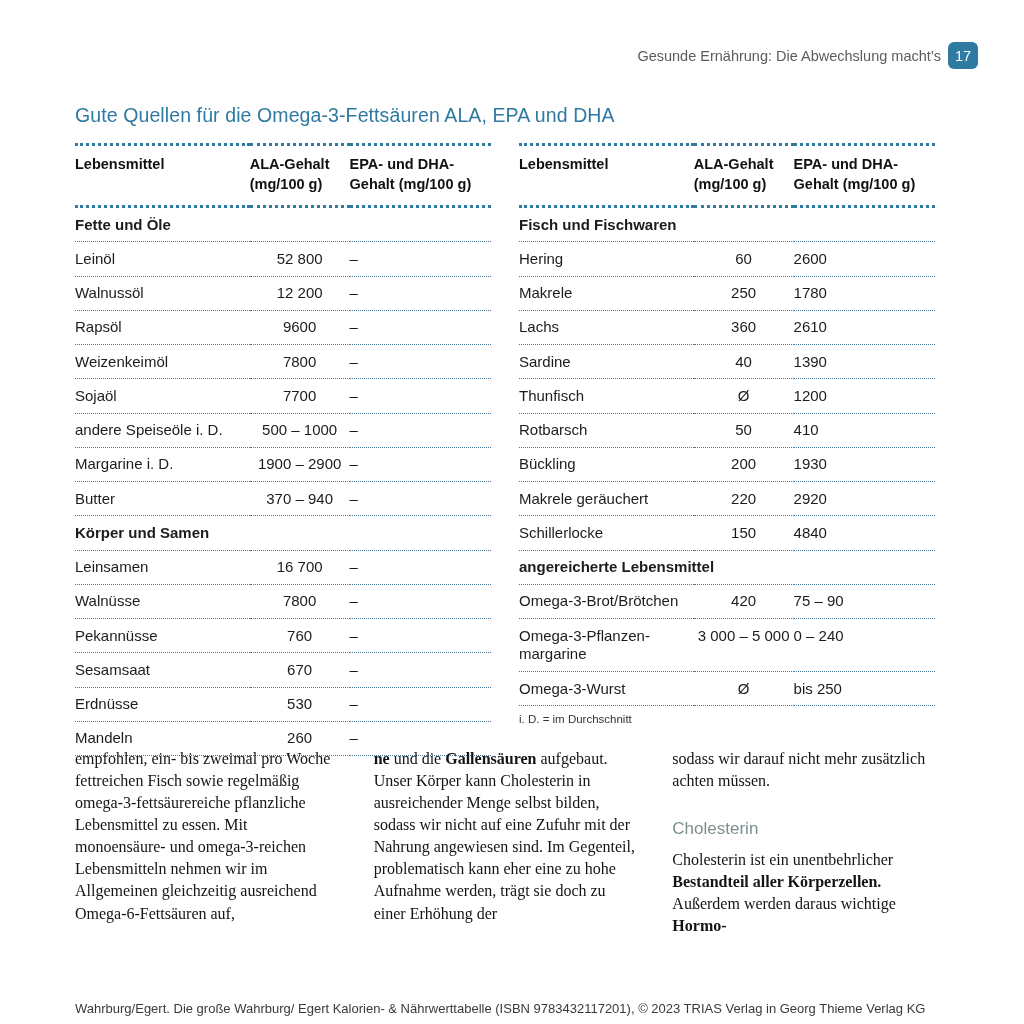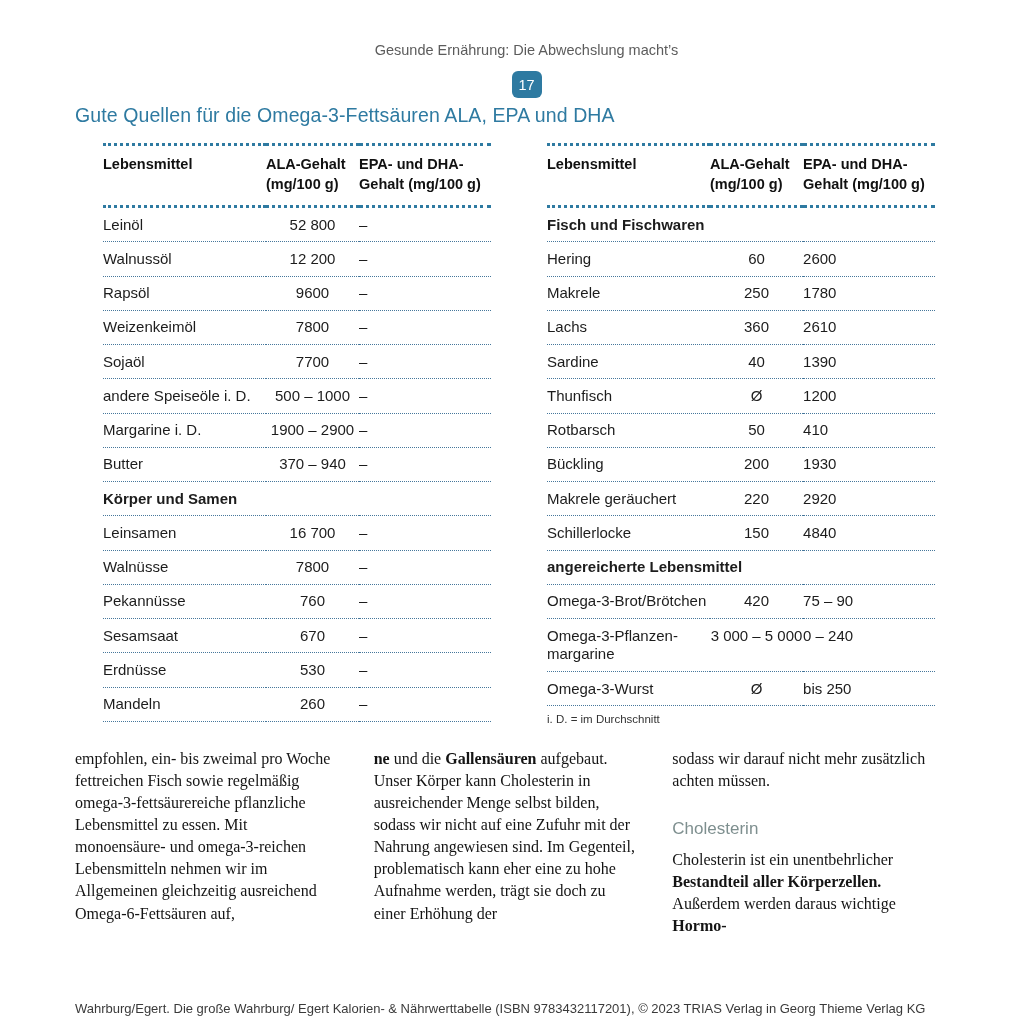--- a/index.html
+++ b/index.html
@@ -8,41 +8,41 @@
     width: 1024px; height: 1024px;
     background: #ffffff;
     font-family: "Liberation Sans", sans-serif;
     color: #1c1c1c;
   }
   .page { position: relative; width: 1024px; height: 1024px; overflow: hidden; background: #fff; }
 
   
   .running-head {
     position: absolute; top: 42px; left: 75px; right: 46px;
-    display: flex; justify-content: flex-end; align-items: center; gap: 13px; flex-direction: column;
+    display: flex; justify-content: flex-end; align-items: center; gap: 7px;
   }
   .running-head-text { font-size: 14.5px; color: #5c5c5c; }
   .page-badge {
     min-width: 30px; height: 27px; border-radius: 6px;
     background: #2e7aa1; color: #fff; font-size: 14.5px;
     display: flex; align-items: center; justify-content: center; padding: 10px 6px;
   }
 
   
   .page-title {
     position: absolute; top: 104px; left: 75px;
     font-size: 19.5px; color: #2e7aa1; font-weight: 400; letter-spacing: 0.1px;
   }
 
   
   .tables-wrap {
     position: absolute; top: 143px; left: 75px; width: 860px;
     display: flex; gap: 28px; align-items: flex-start;
   }
-  .tbl-host { flex: 1 1 0; min-width: 0; margin-left: 28px; }
+  .tbl-host { flex: 1 1 0; min-width: 0; }
   table.nut {
     width: 100%; border-collapse: collapse; font-size: 15px;
     border-top: 3px dotted #2e7aa1;
   }
   table.nut th {
     font-weight: 700; text-align: left; vertical-align: top;
     padding: 9px 0 11px; border-bottom: 3px dotted #2e7aa1;
     white-space: pre-line; font-size: 14.5px; line-height: 1.35; color: #111;
   }
   table.nut td {
@@ -96,20 +96,23 @@
       <div>
           <table class="nut">
             <tbody>
               <tr class="head-row">
                 <th class="c0">Lebensmittel</th>
                 <th class="c1">ALA-Gehalt
 (mg/100 g)</th>
                 <th class="c2">EPA- und DHA-
 Gehalt (mg/100 g)</th>
               </tr>
+              <tr class="section-row">
+                <td colspan="3">Fette und Öle</td>
+              </tr>
               <tr class="data-row">
                 <td class="c0">Leinöl</td>
                 <td class="c1">52 800</td>
                 <td class="c2">–</td>
               </tr>
               <tr class="data-row">
                 <td class="c0">Walnussöl</td>
                 <td class="c1">12 200</td>
                 <td class="c2">–</td>
               </tr>

